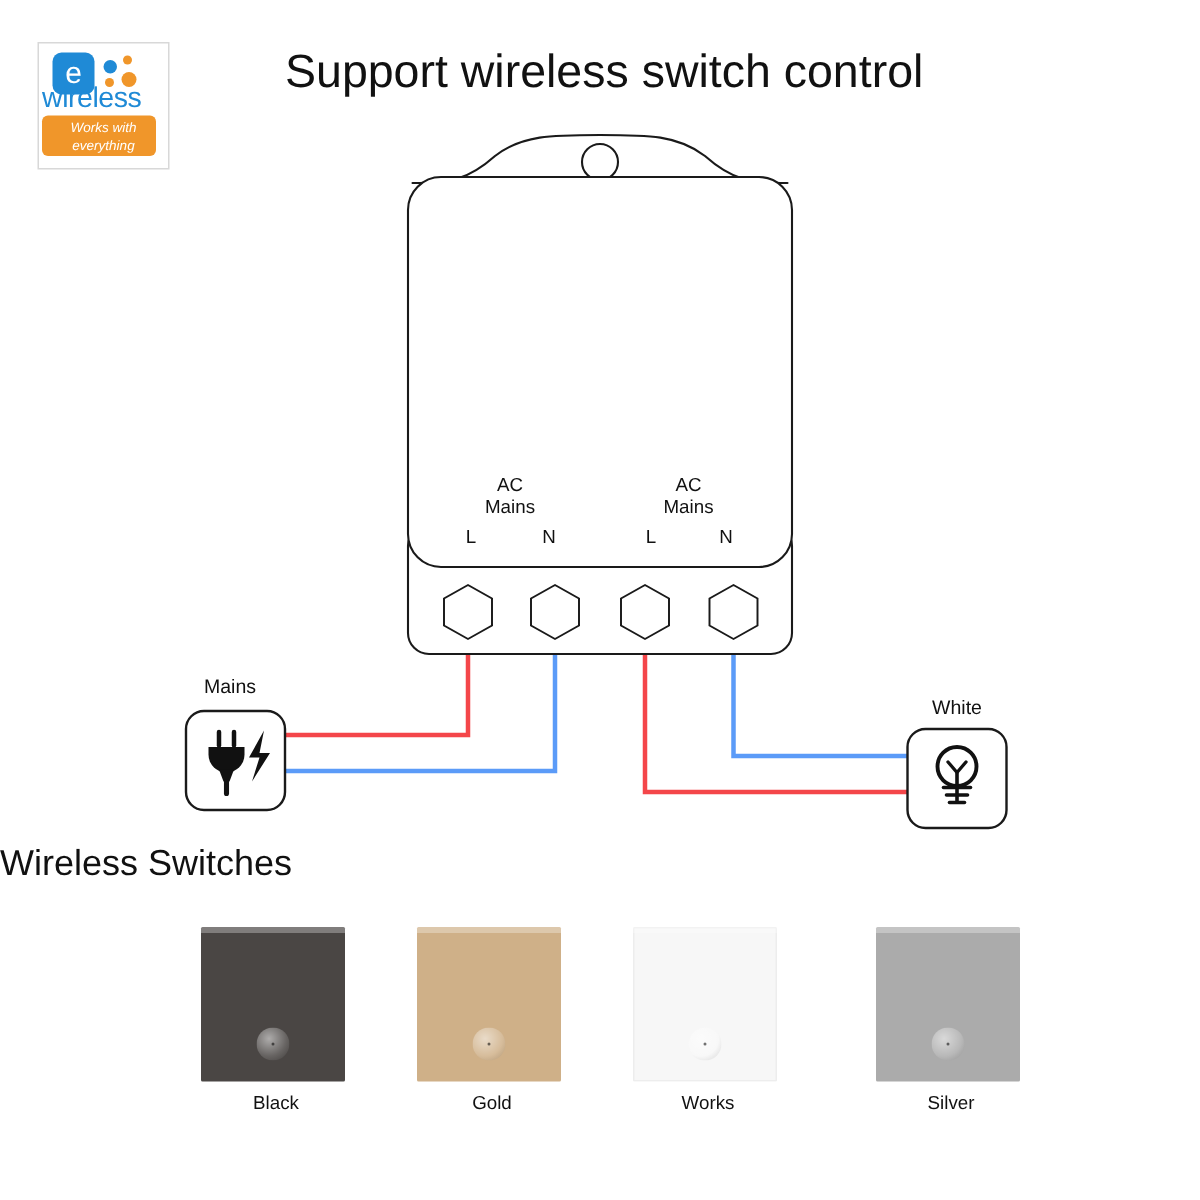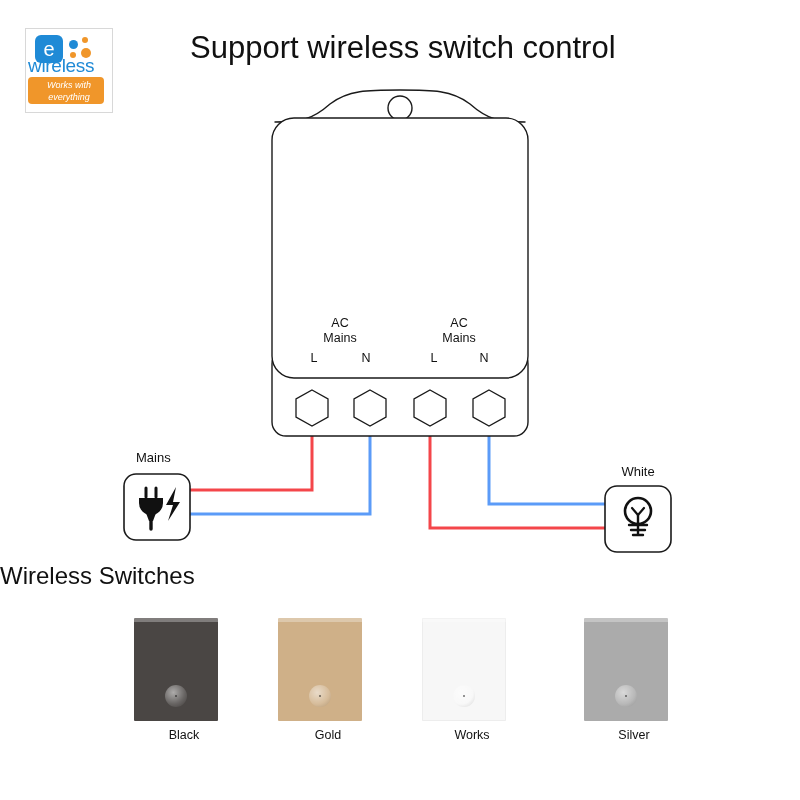--- a/index.html
+++ b/index.html
@@ -143,21 +143,21 @@
     text-align: center;
     font-size: 13px;
     color: #111111;
     font-family: "Liberation Sans", sans-serif;
   }
 
   
   .switch-card {
     position: absolute;
     top: 618px;
-    width: 84px;
+    width: 96px;
     height: 103px;
   }
   .switch-face {
     position: absolute;
     inset: 0;
     border-radius: 1px;
   }
   .switch-gloss {
     position: absolute;
     left: 0; right: 0; top: 0;

